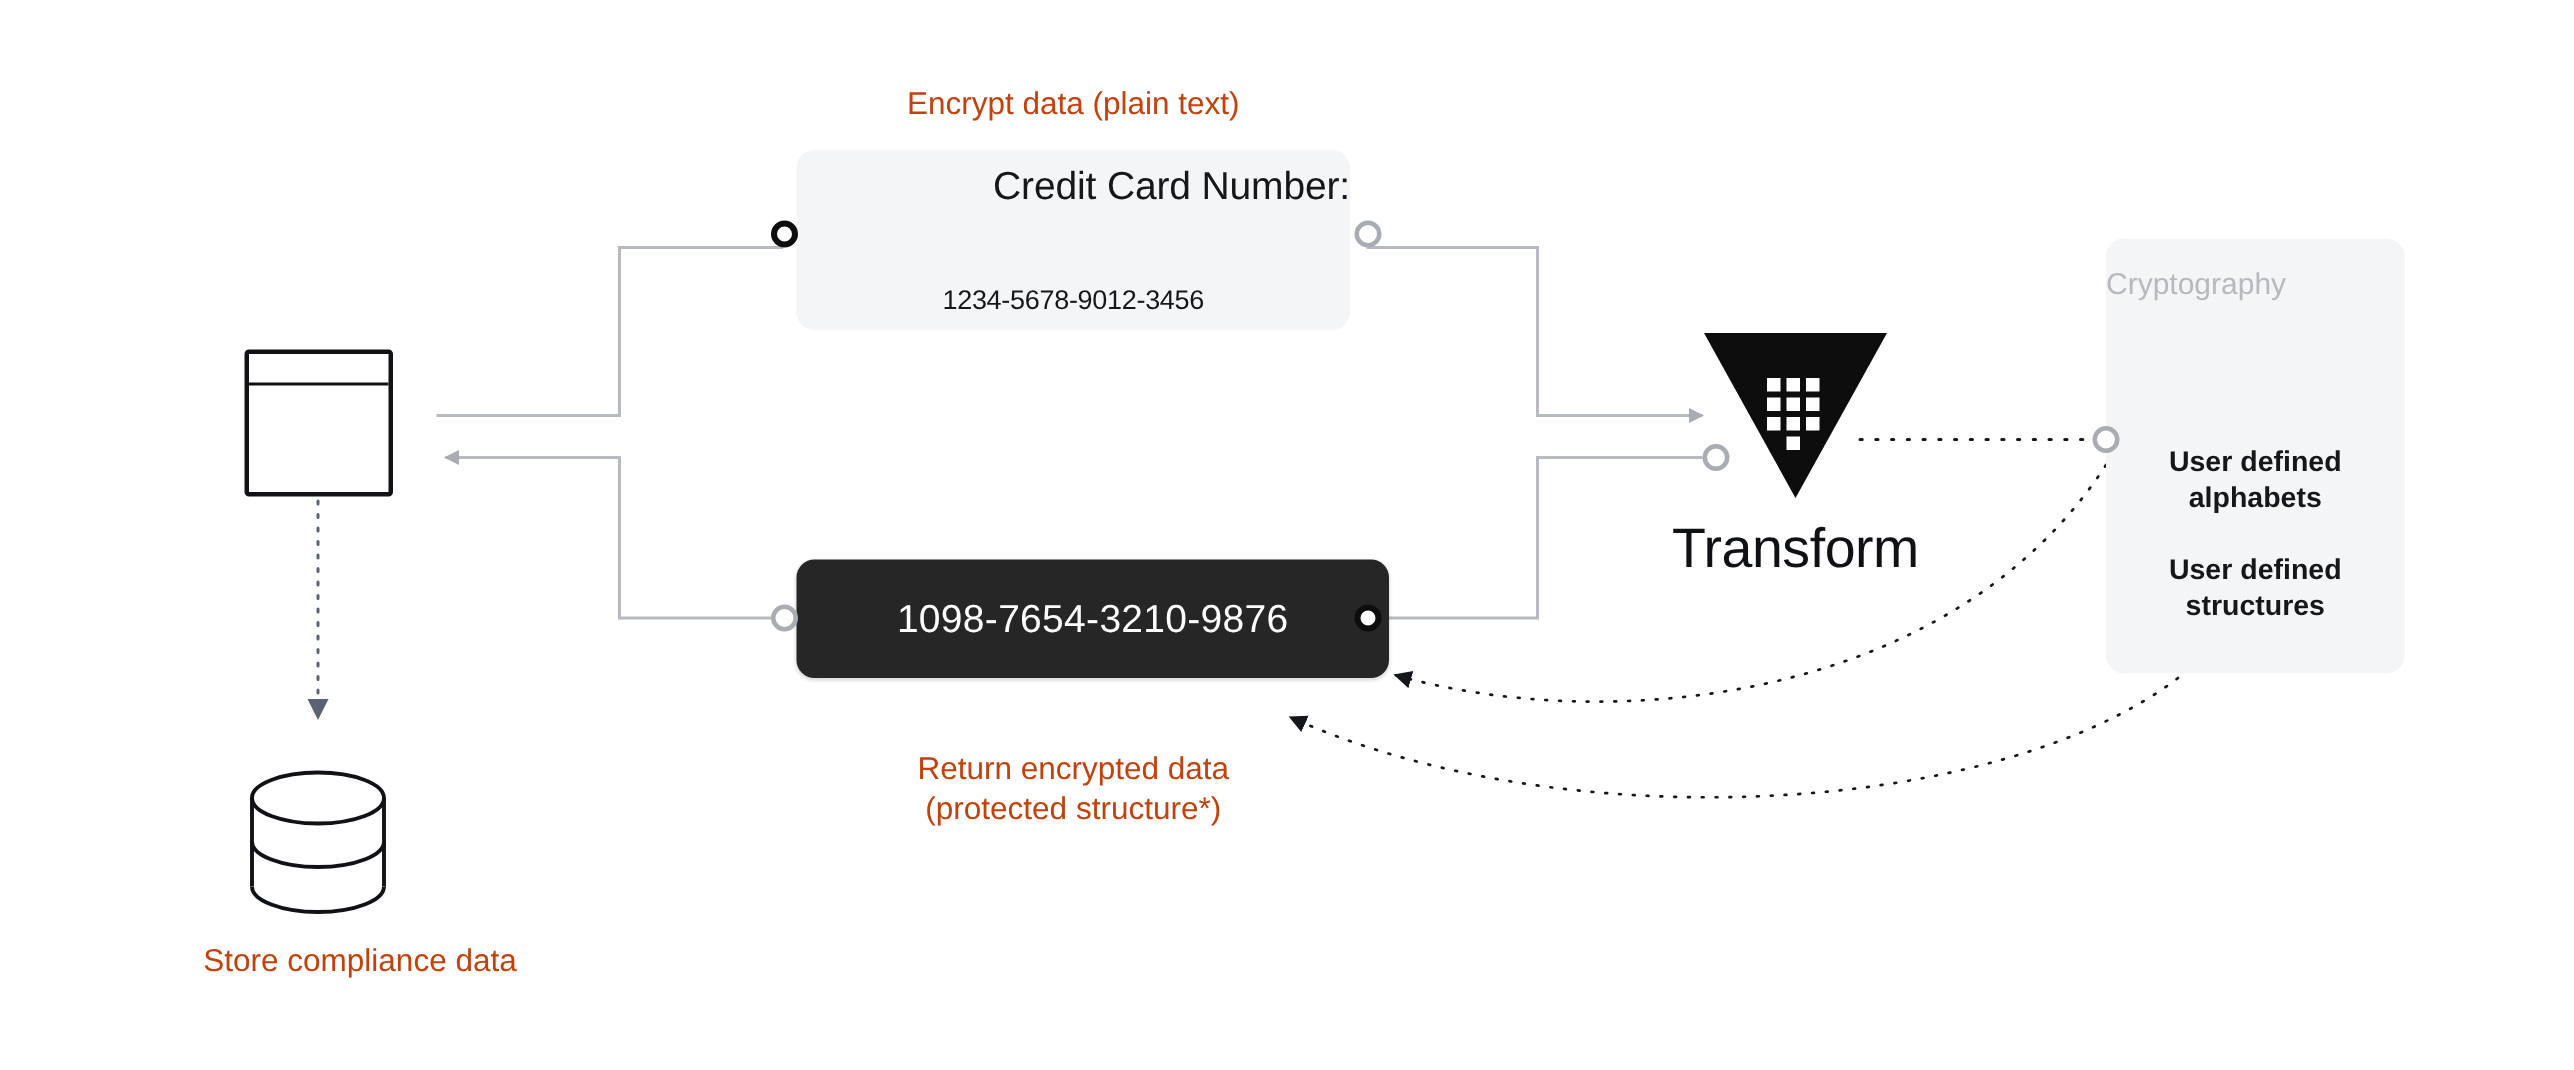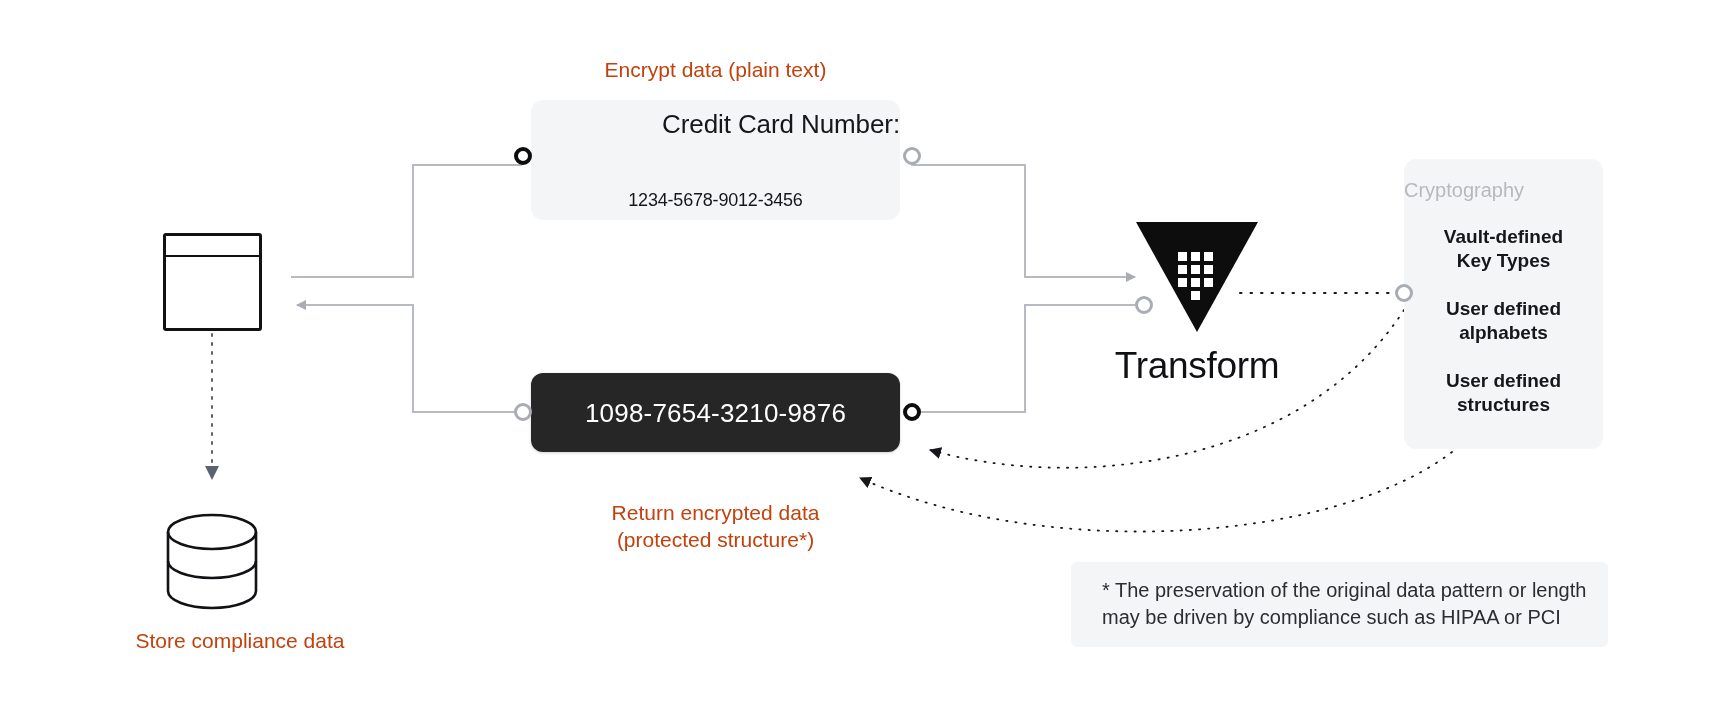--- a/index.html
+++ b/index.html
@@ -56,20 +56,21 @@
     margin-top: 48px;
   }
 
   
   .dark-card {
     left: 531px; top: 373px;
     width: 369px; height: 79px;
     background: #262626;
     border-radius: 12px;
     box-shadow: 0 1px 3px rgba(0,0,0,0.18);
+    padding-left: 26px;
   }
   .dark-card-text {
     position: absolute;
     left: 0; right: 0; top: 50%;
     transform: translateY(-50%);
     text-align: center;
     color: #ffffff;
     font-size: 26px;
     font-weight: 400;
     letter-spacing: 0.2px;
@@ -280,27 +281,21 @@
       <div class="kp-cell" style="left:13px; top:26px;"></div>
       <div class="kp-cell" style="left:26px; top:26px;"></div>
       <div class="kp-cell" style="left:13px; top:39px;"></div>
     </div>
     <div class="transform-label">Transform</div>
   </div>
   <div class="abs port port-light" style="left:1135px; top:296px;"></div>
 
   <div class="abs crypto-panel">
     <div class="crypto-title">Cryptography</div>
-    <div class="crypto-item ci-0">Vault-defined
-Key Types</div>
     <div class="crypto-item ci-1">User defined
 alphabets</div>
     <div class="crypto-item ci-2">User defined
 structures</div>
   </div>
   <div class="abs port port-light" style="left:1395px; top:284px;"></div>
 
-  <div class="abs footnote">
-    <div class="footnote-text">* The preservation of the original data pattern or length
-may be driven by compliance such as HIPAA or PCI</div>
-  </div>
 
 </div>
 
 </body></html>

